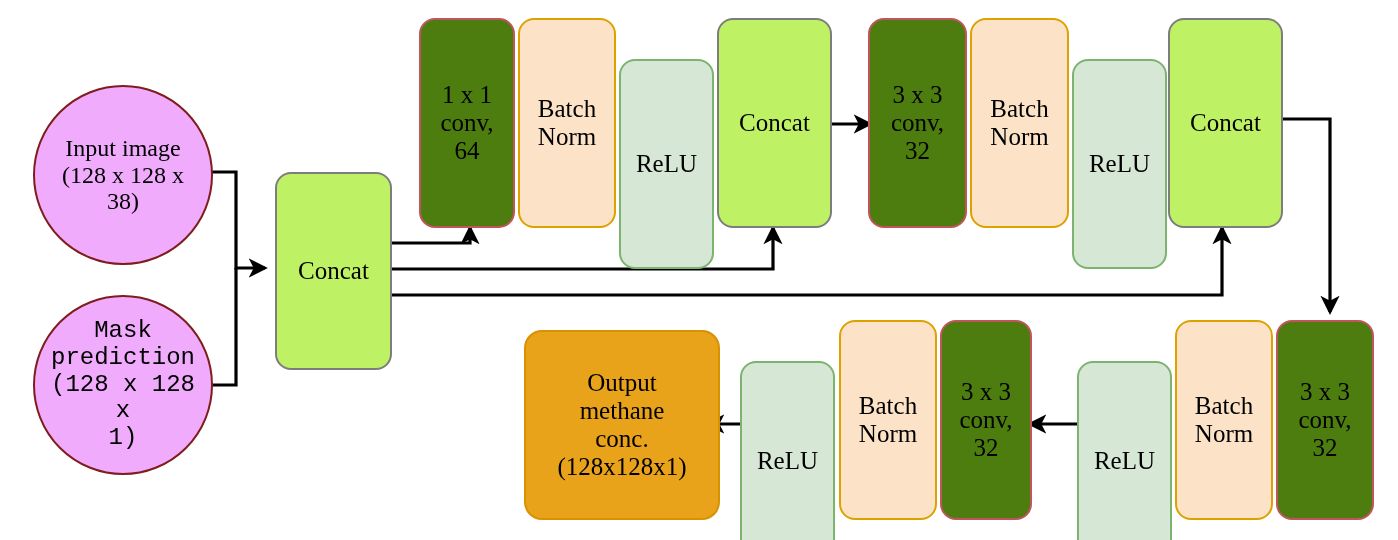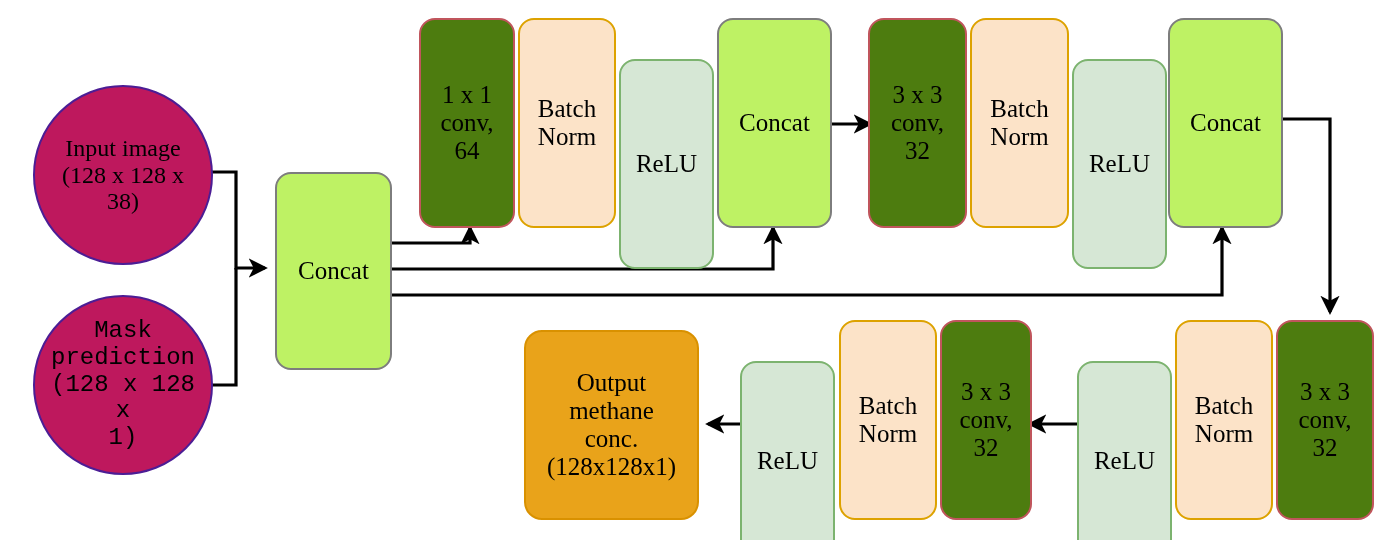--- a/index.html
+++ b/index.html
@@ -29,22 +29,22 @@
     display: flex;
     align-items: center;
     justify-content: center;
     text-align: center;
     color: #000000;
     line-height: 1.12;
     z-index: 3;
   }
   .circle {
     border-radius: 50%;
-    background: #be185d;
-    border: 2px solid #4c1d95;
+    background: #f0abfc;
+    border: 2px solid #7f1d1d;
     font-size: 24px;
   }
   .block {
     border-radius: 16px;
     border-width: 2.5px;
     border-style: solid;
     font-size: 25px;
   }
   .block.pink  { background: #4d7c0f; border-color: #c0555c; }
   .block.amber { background: #fce3c8; border-color: #dda200; text-align: center; }
@@ -158,21 +158,21 @@
   </div>
 
   <div class="node block green" style="left:1072px; top:18px; width:95px; height:210px;">
     <span class="txt">ReLU</span>
   </div>
 
   <div class="node block gray" style="left:1168px; top:18px; width:115px; height:210px;">
     <span class="txt">Concat</span>
   </div>
 
-  <div class="node block solid-orange" style="left:524px; top:330px; width:175px; height:190px;font-family:Liberation Serif, serif;">
+  <div class="node block solid-orange" style="left:524px; top:330px; width:196px; height:190px;font-family:Liberation Serif, serif;">
     <span class="txt">Output
 methane
 conc.
 (128x128x1)</span>
   </div>
 
   <div class="node block green" style="left:740px; top:320px; width:95px; height:200px;">
     <span class="txt">ReLU</span>
   </div>
 

